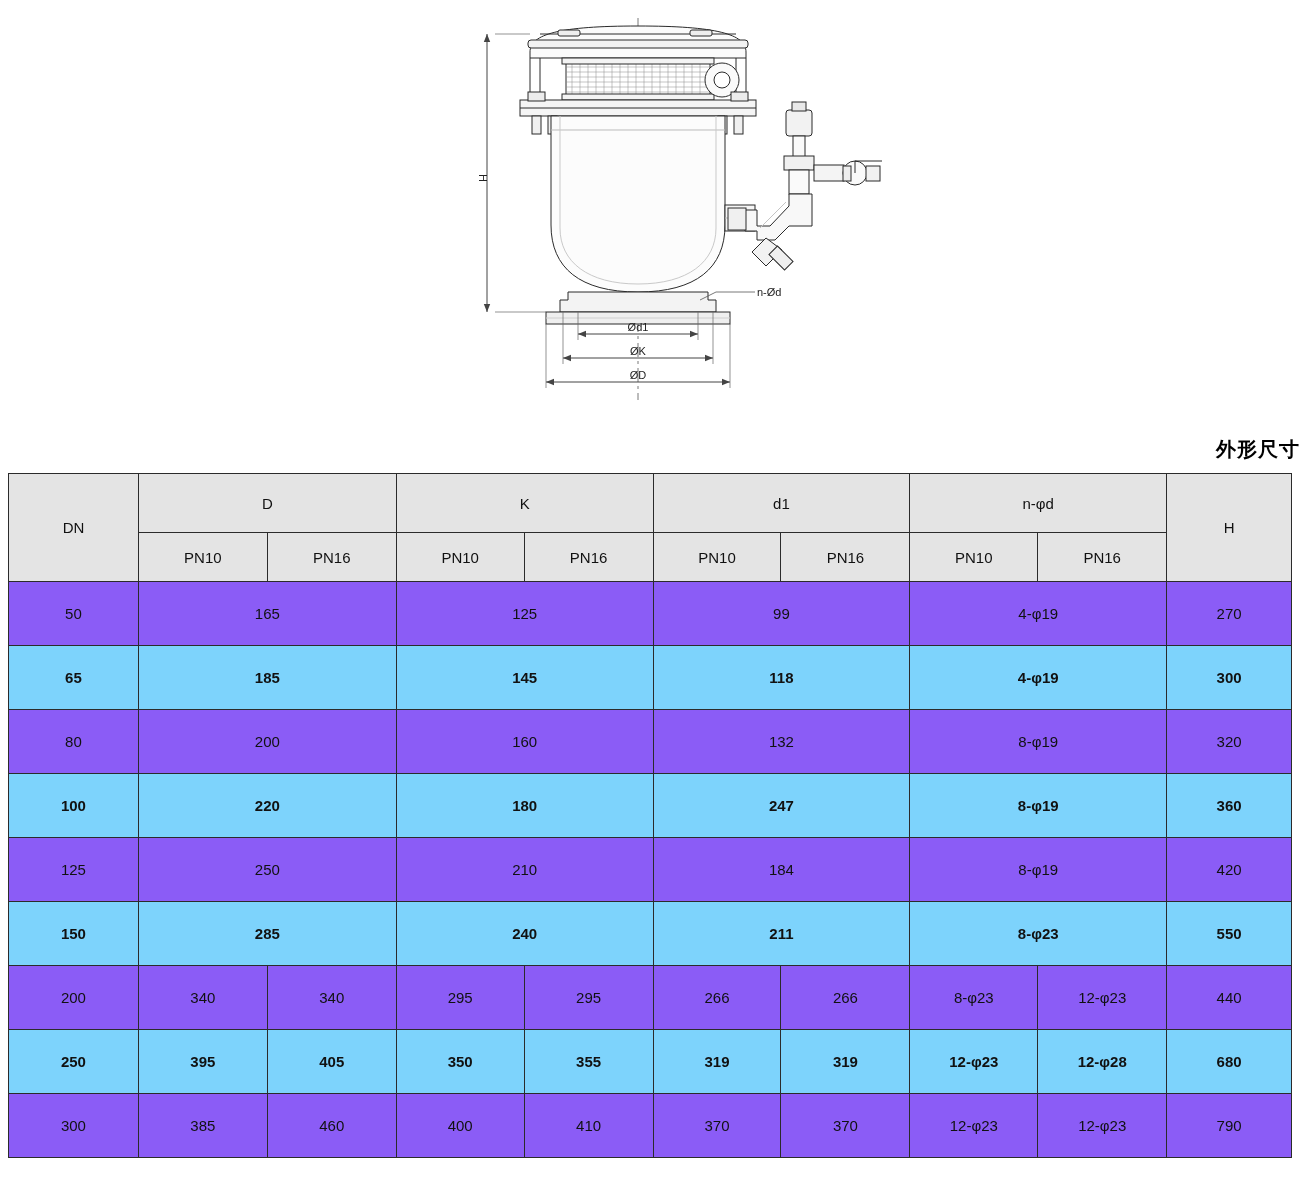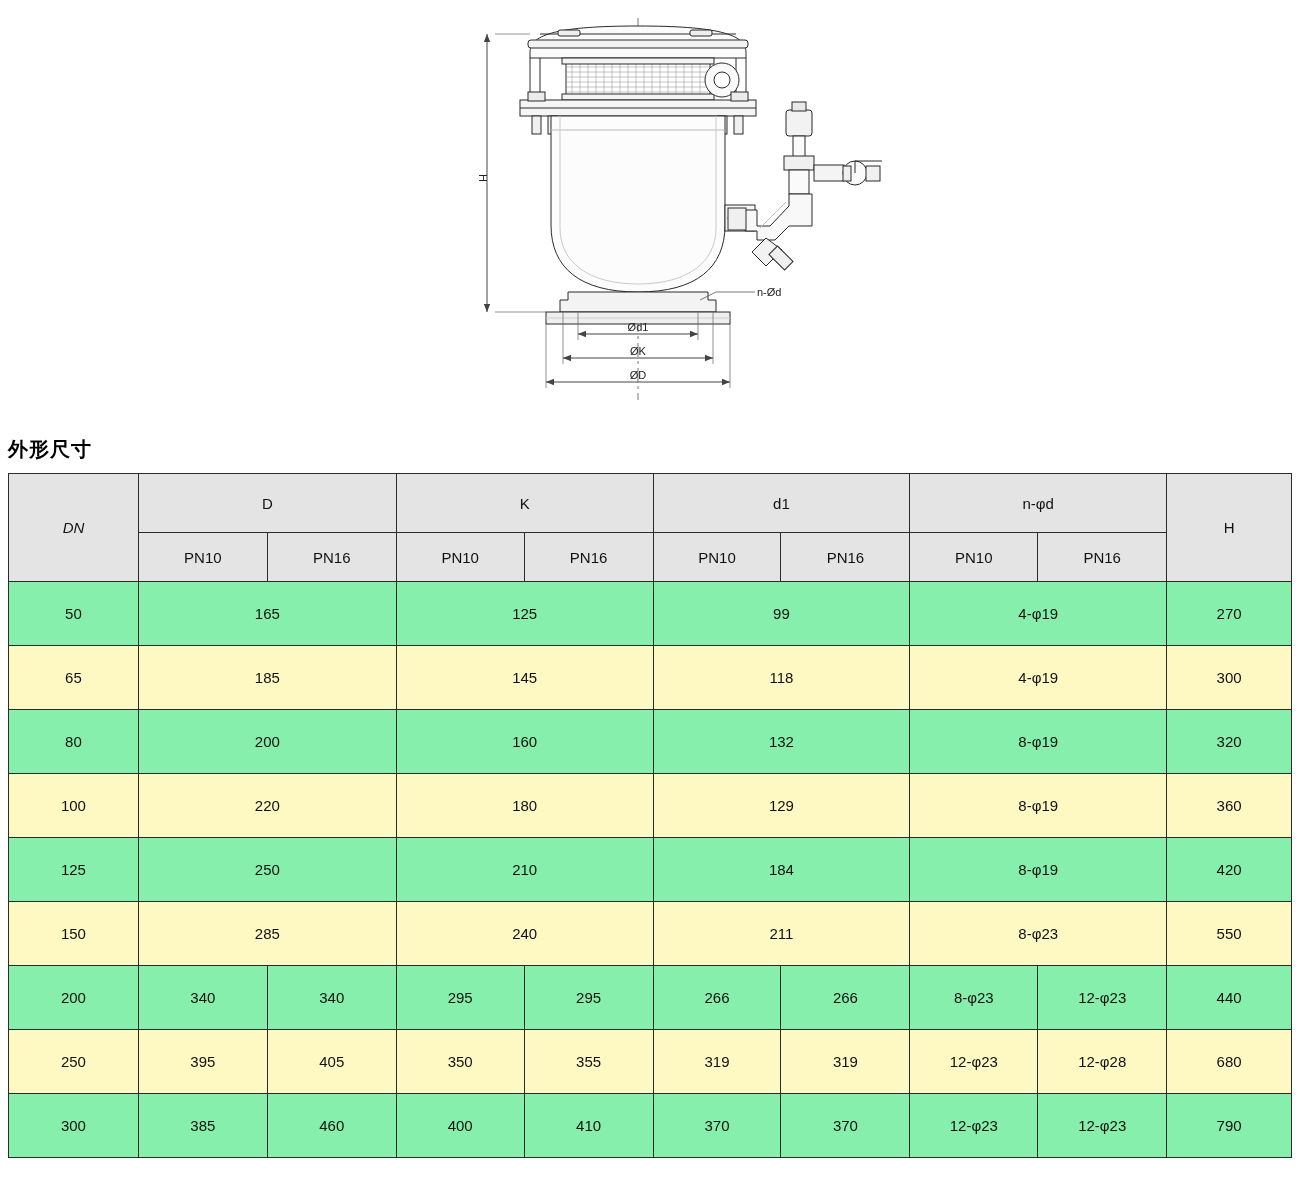--- a/index.html
+++ b/index.html
@@ -28,20 +28,21 @@
     top: 0;
   }
 
   
   .section-title {
     font-size: 20px;
     font-weight: 700;
     margin: 6px 0 10px 8px;
     letter-spacing: 1px;
     color: #000;
+    text-align: right;
   }
 
   
   .table-wrap {
     padding: 0 8px;
     box-sizing: border-box;
   }
   table.dim-table {
     border-collapse: collapse;
     width: 1284px;
@@ -63,33 +64,33 @@
     height: 56px;
     font-size: 19px;
   }
   th.sub {
     height: 46px;
     font-size: 14px;
     margin-left: 28px;
   }
   th.dn-head {
     font-size: 19px;
-    font-style: italic;
   }
   th.h-head {
     font-size: 19px;
   }
   tbody td {
     height: 61px;
   }
   tbody tr.odd td {
-    background: #86efac;
+    background: #8b5cf6;
   }
   tbody tr.even td {
-    background: #fef9c3;
+    background: #7dd3fc;
+    font-weight: bold;
   }
 </style>
 </head>
 <body>
 
 <div class="drawing-area">
   <svg class="drawing-svg" width="1300" height="430" viewBox="0 0 1300 430">
     <g stroke="#2a2a2a" fill="none" stroke-width="1">
 
       <line x1="638" y1="18" x2="638" y2="400" stroke="#555" stroke-width="0.8" stroke-dasharray="14,4,3,4"></line>
@@ -274,21 +275,21 @@
           <td colspan="2">200</td>
           <td colspan="2">160</td>
           <td colspan="2">132</td>
           <td colspan="2">8-φ19</td>
           <td>320</td>
         </tr>
         <tr class="even">
           <td>100</td>
           <td colspan="2">220</td>
           <td colspan="2">180</td>
-          <td colspan="2">129</td>
+          <td colspan="2">247</td>
           <td colspan="2">8-φ19</td>
           <td>360</td>
         </tr>
         <tr class="odd">
           <td>125</td>
           <td colspan="2">250</td>
           <td colspan="2">210</td>
           <td colspan="2">184</td>
           <td colspan="2">8-φ19</td>
           <td>420</td>

